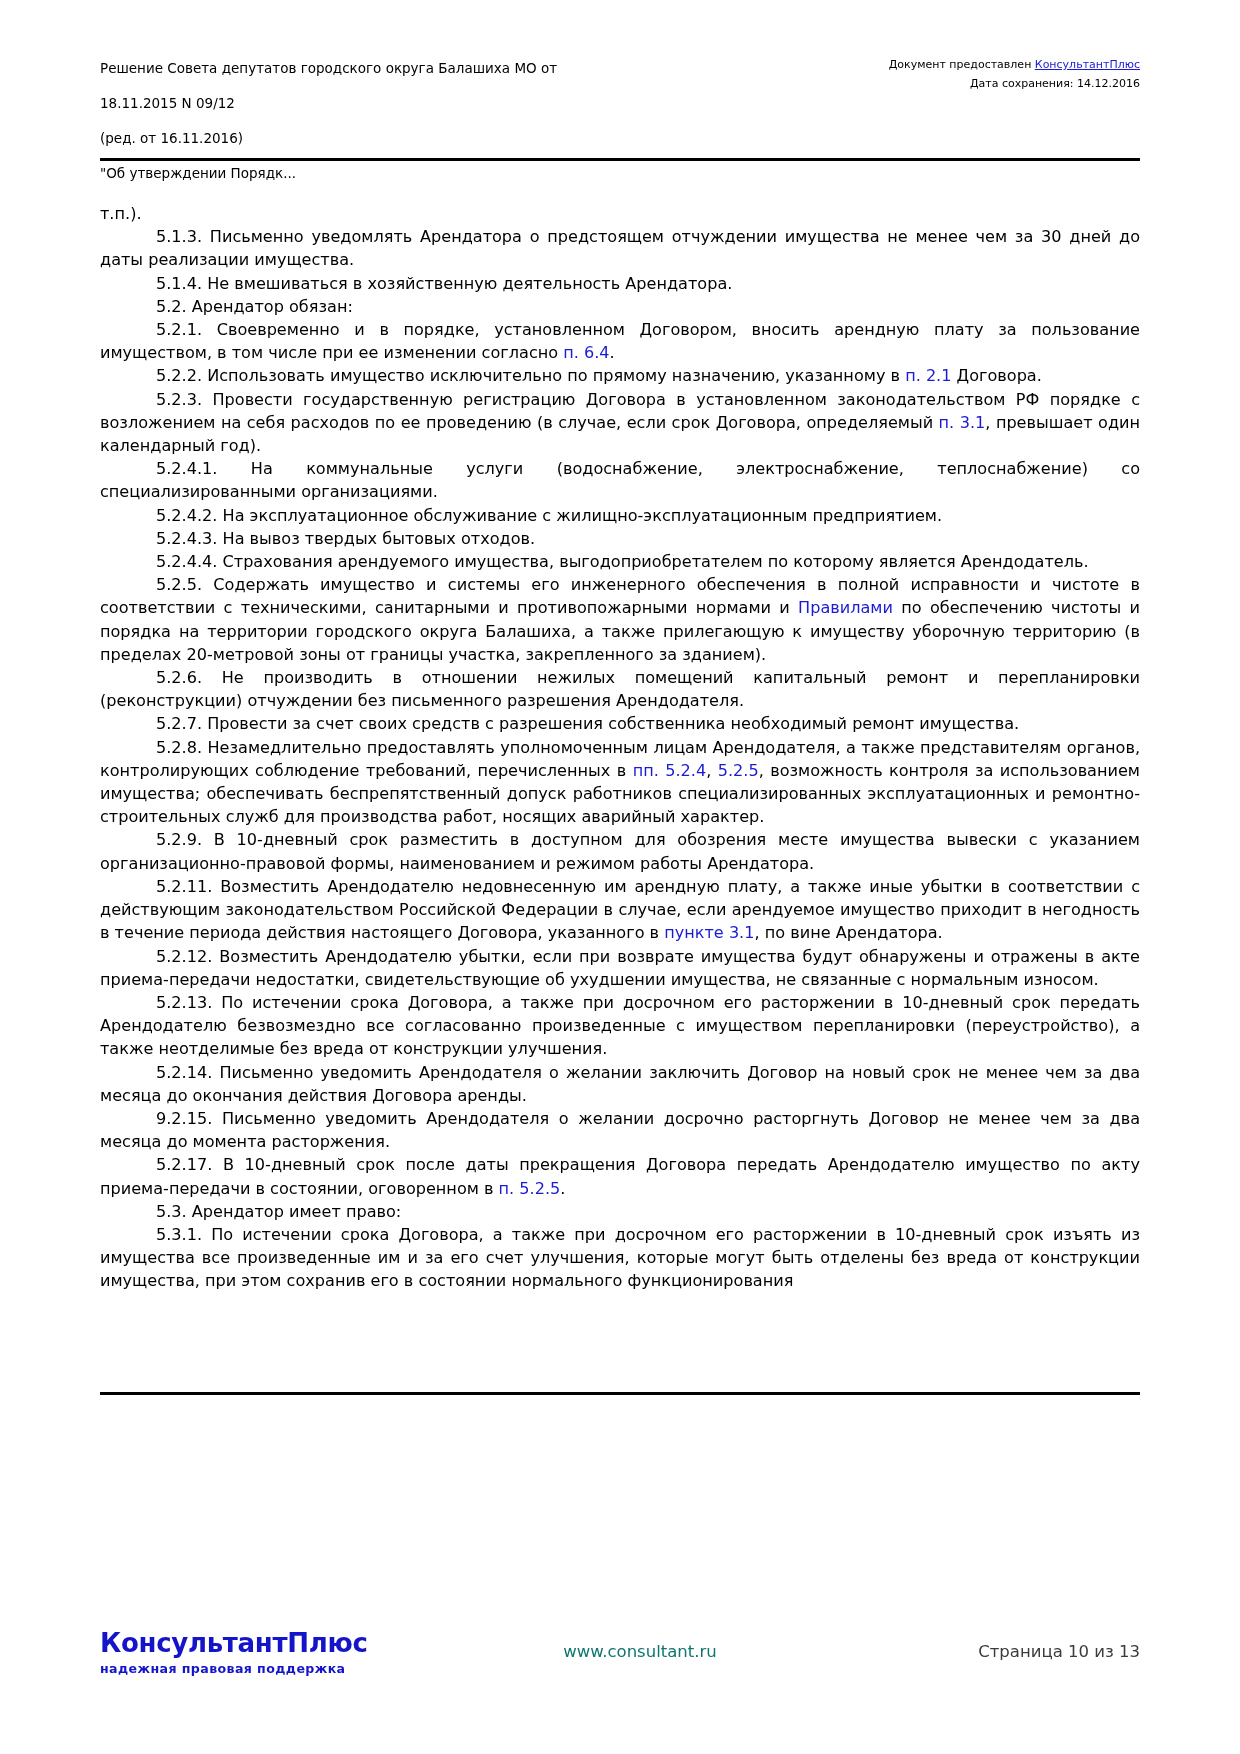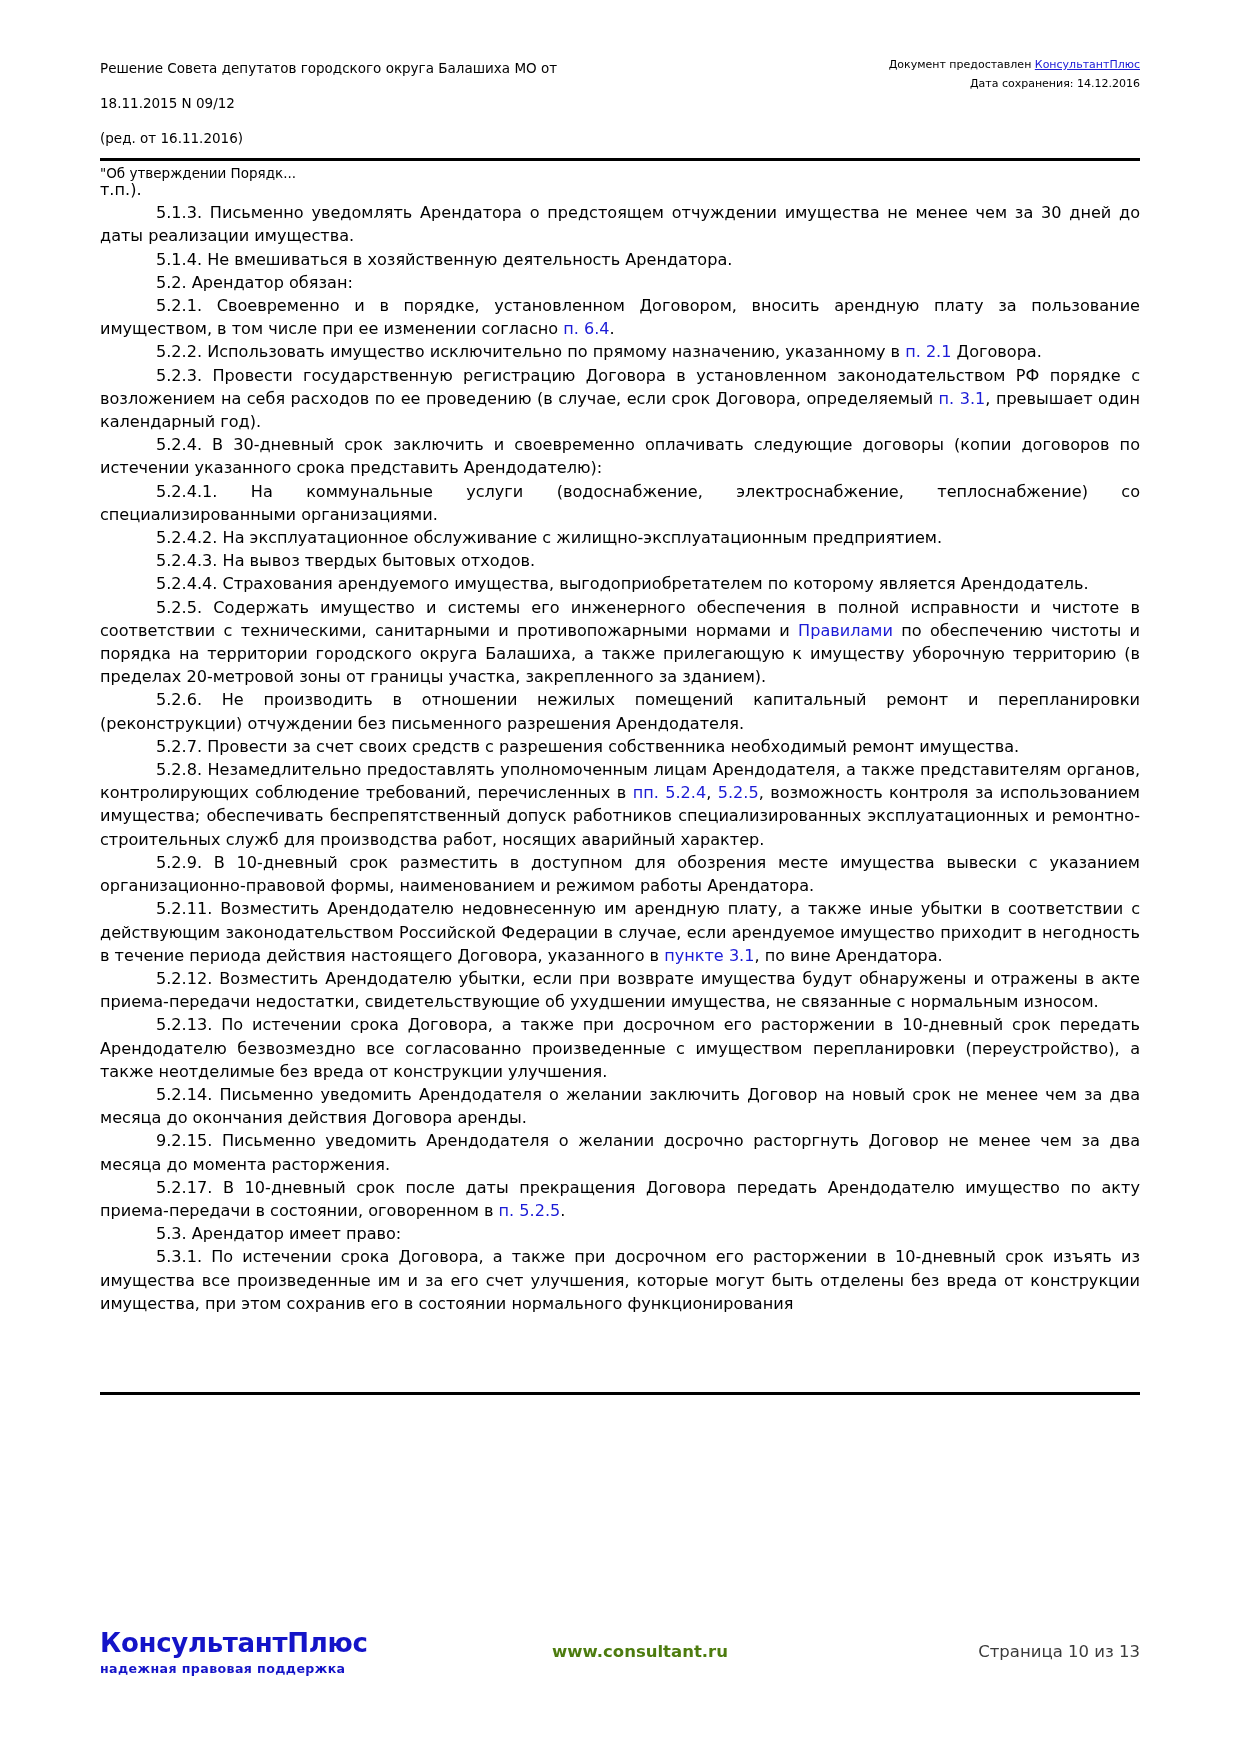--- a/index.html
+++ b/index.html
@@ -81,21 +81,21 @@
   p.para {
     margin: 0;
     font-size: 16.1px;
     line-height: 23.2px;
     text-align: justify;
     text-justify: inter-word;
     color: #000;
     font-family: "DejaVu Sans", sans-serif;
   }
   p.indent { text-indent: 56px; }
-  p.noindent { text-indent: 0; }
+  p.noindent { text-indent: 0; margin-top: 24px; }
   a.ref, span.ref {
     color: #1b1bd6;
     text-decoration: none;
   }
 
   
   .doc-footer {
     position: absolute;
     left: 100px;
     top: 1628px;
@@ -125,22 +125,22 @@
   }
   .footer-center {
     padding-top: 14px;
     flex: 1;
     text-align: center;
     margin-left: -40px;
   }
   .footer-center a {
     font-family: "DejaVu Sans", sans-serif;
     font-size: 16.5px;
-    font-weight: bold;
-    color: #4d7c0f;
+    font-weight: normal;
+    color: #0f766e;
     text-decoration: none;
   }
   .footer-right {
     padding-top: 14px;
     width: 250px;
     text-align: right;
     font-size: 16.5px;
     color: #3b3b3b;
   }
 </style>
@@ -173,21 +173,20 @@
     <p class="para indent">5.1.4. Не вмешиваться в хозяйственную деятельность Арендатора.</p>
 
     <p class="para indent">5.2. Арендатор обязан:</p>
 
     <p class="para indent"><span>5.2.1. Своевременно и в порядке, установленном Договором, вносить арендную плату за пользование имуществом, в том числе при ее изменении согласно </span><a class="ref" href="#">п. 6.4</a><span>.</span></p>
 
     <p class="para indent"><span>5.2.2. Использовать имущество исключительно по прямому назначению, указанному в </span><a class="ref" href="#">п. 2.1</a><span> Договора.</span></p>
 
     <p class="para indent"><span>5.2.3. Провести государственную регистрацию Договора в установленном законодательством РФ порядке с возложением на себя расходов по ее проведению (в случае, если срок Договора, определяемый </span><a class="ref" href="#">п. 3.1</a><span>, превышает один календарный год).</span></p>
 
-    <p class="para indent">5.2.4. В 30-дневный срок заключить и своевременно оплачивать следующие договоры (копии договоров по истечении указанного срока представить Арендодателю):</p>
 
     <p class="para indent">5.2.4.1. На коммунальные услуги (водоснабжение, электроснабжение, теплоснабжение) со специализированными организациями.</p>
 
     <p class="para indent">5.2.4.2. На эксплуатационное обслуживание с жилищно-эксплуатационным предприятием.</p>
 
     <p class="para indent">5.2.4.3. На вывоз твердых бытовых отходов.</p>
 
     <p class="para indent">5.2.4.4. Страхования арендуемого имущества, выгодоприобретателем по которому является Арендодатель.</p>
 
     <p class="para indent"><span>5.2.5. Содержать имущество и системы его инженерного обеспечения в полной исправности и чистоте в соответствии с техническими, санитарными и противопожарными нормами и </span><a class="ref" href="#">Правилами</a><span> по обеспечению чистоты и порядка на территории городского округа Балашиха, а также прилегающую к имуществу уборочную территорию (в пределах 20-метровой зоны от границы участка, закрепленного за зданием).</span></p>

